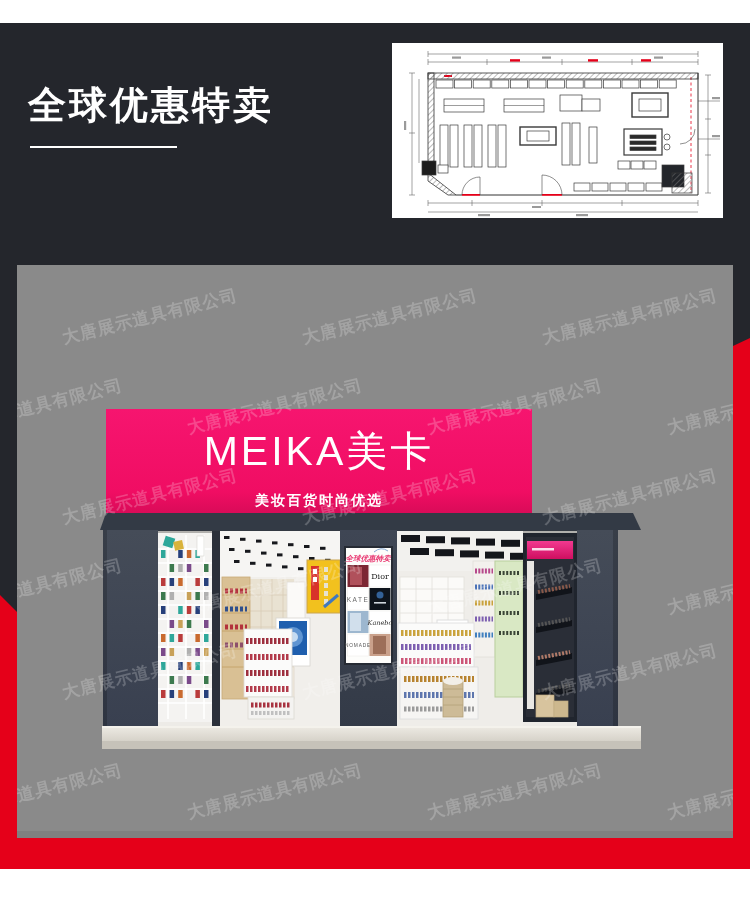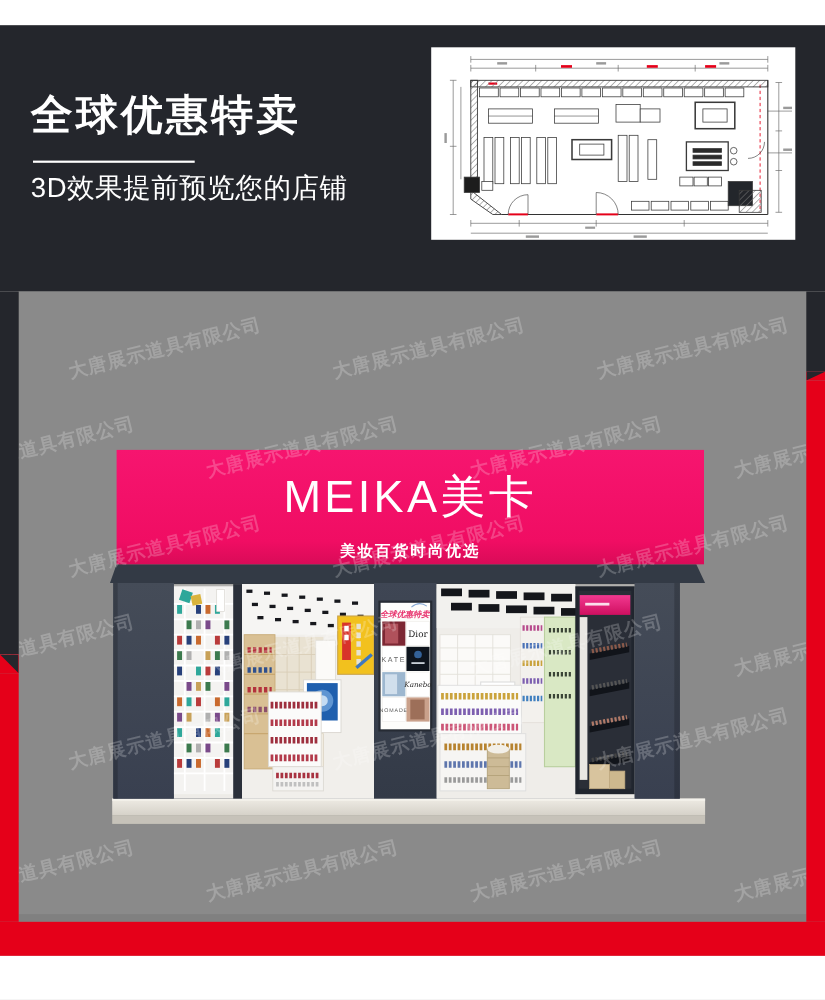--- a/index.html
+++ b/index.html
@@ -26,41 +26,40 @@
   #left-strip-red{left:0;top:612px;height:226px;background:#e50019;}
   #right-strip-dark{left:733px;top:265px;height:73px;background:#24262c;}
   #right-strip-trans{left:733px;top:338px;height:8px;background:#e50019;}
   #right-strip-trans::after{content:"";position:absolute;left:0;top:0;width:100%;height:100%;
       background:#24262c;clip-path:polygon(0 0,100% 0,0 100%);}
   #right-strip-red{left:733px;top:346px;height:492px;background:#e50019;}
   #bottom-red-band{left:0;top:838px;width:750px;height:31px;background:#e50019;}
   #footer-white{left:0;top:869px;width:750px;height:40px;background:#ffffff;}
   
   #store{left:98px;top:409px;width:545px;height:341px;}
-  #sign{position:absolute;left:8px;top:0;width:534px;height:104px;text-align:center;
+  #sign{position:absolute;left:8px;top:0;width:426px;height:104px;text-align:center;
         background:linear-gradient(180deg,#f6156f 0%,#f00d63 80%,#d90b58 100%);}
   #sign-title{margin-top:22px;color:#ffffff;font-size:41px;font-weight:400;letter-spacing:3px;line-height:1;}
   #sign-subtitle{margin-top:21px;color:#ffffff;font-size:14px;font-weight:700;letter-spacing:2px;line-height:1;}
   
   #wm-layer{left:0;top:265px;width:750px;height:573px;overflow:hidden;pointer-events:none;}
   .wm{position:absolute;font-size:17px;font-weight:700;letter-spacing:1px;color:rgba(255,255,255,0.22);
       transform:rotate(-14deg);white-space:nowrap;}
   svg text{font-family:"Liberation Sans","DejaVu Sans",sans-serif;}
   .serif{font-family:"DejaVu Serif","Liberation Serif",serif;}
 </style>
 </head>
 <body>
 
 <div id="page">
 
   <div class="abs" id="top-strip"></div>
   <div class="abs" id="top-panel"></div>
   <div class="abs" id="heading">全球优惠特卖</div>
   <div class="abs" id="divider"></div>
-  <div class="abs" id="subheading">3D效果提前预览您的店铺</div>
 
   <div class="abs" id="floorplan">
     <svg width="331" height="175" viewBox="0 0 331 175">
       <defs>
         <pattern id="hatch" width="4" height="4" patternUnits="userSpaceOnUse" patternTransform="rotate(45)">
           <line x1="0" y1="0" x2="0" y2="4" stroke="#777" stroke-width="1"></line>
         </pattern>
       </defs>
 
       <g stroke="#666" stroke-width="0.6" fill="none">

